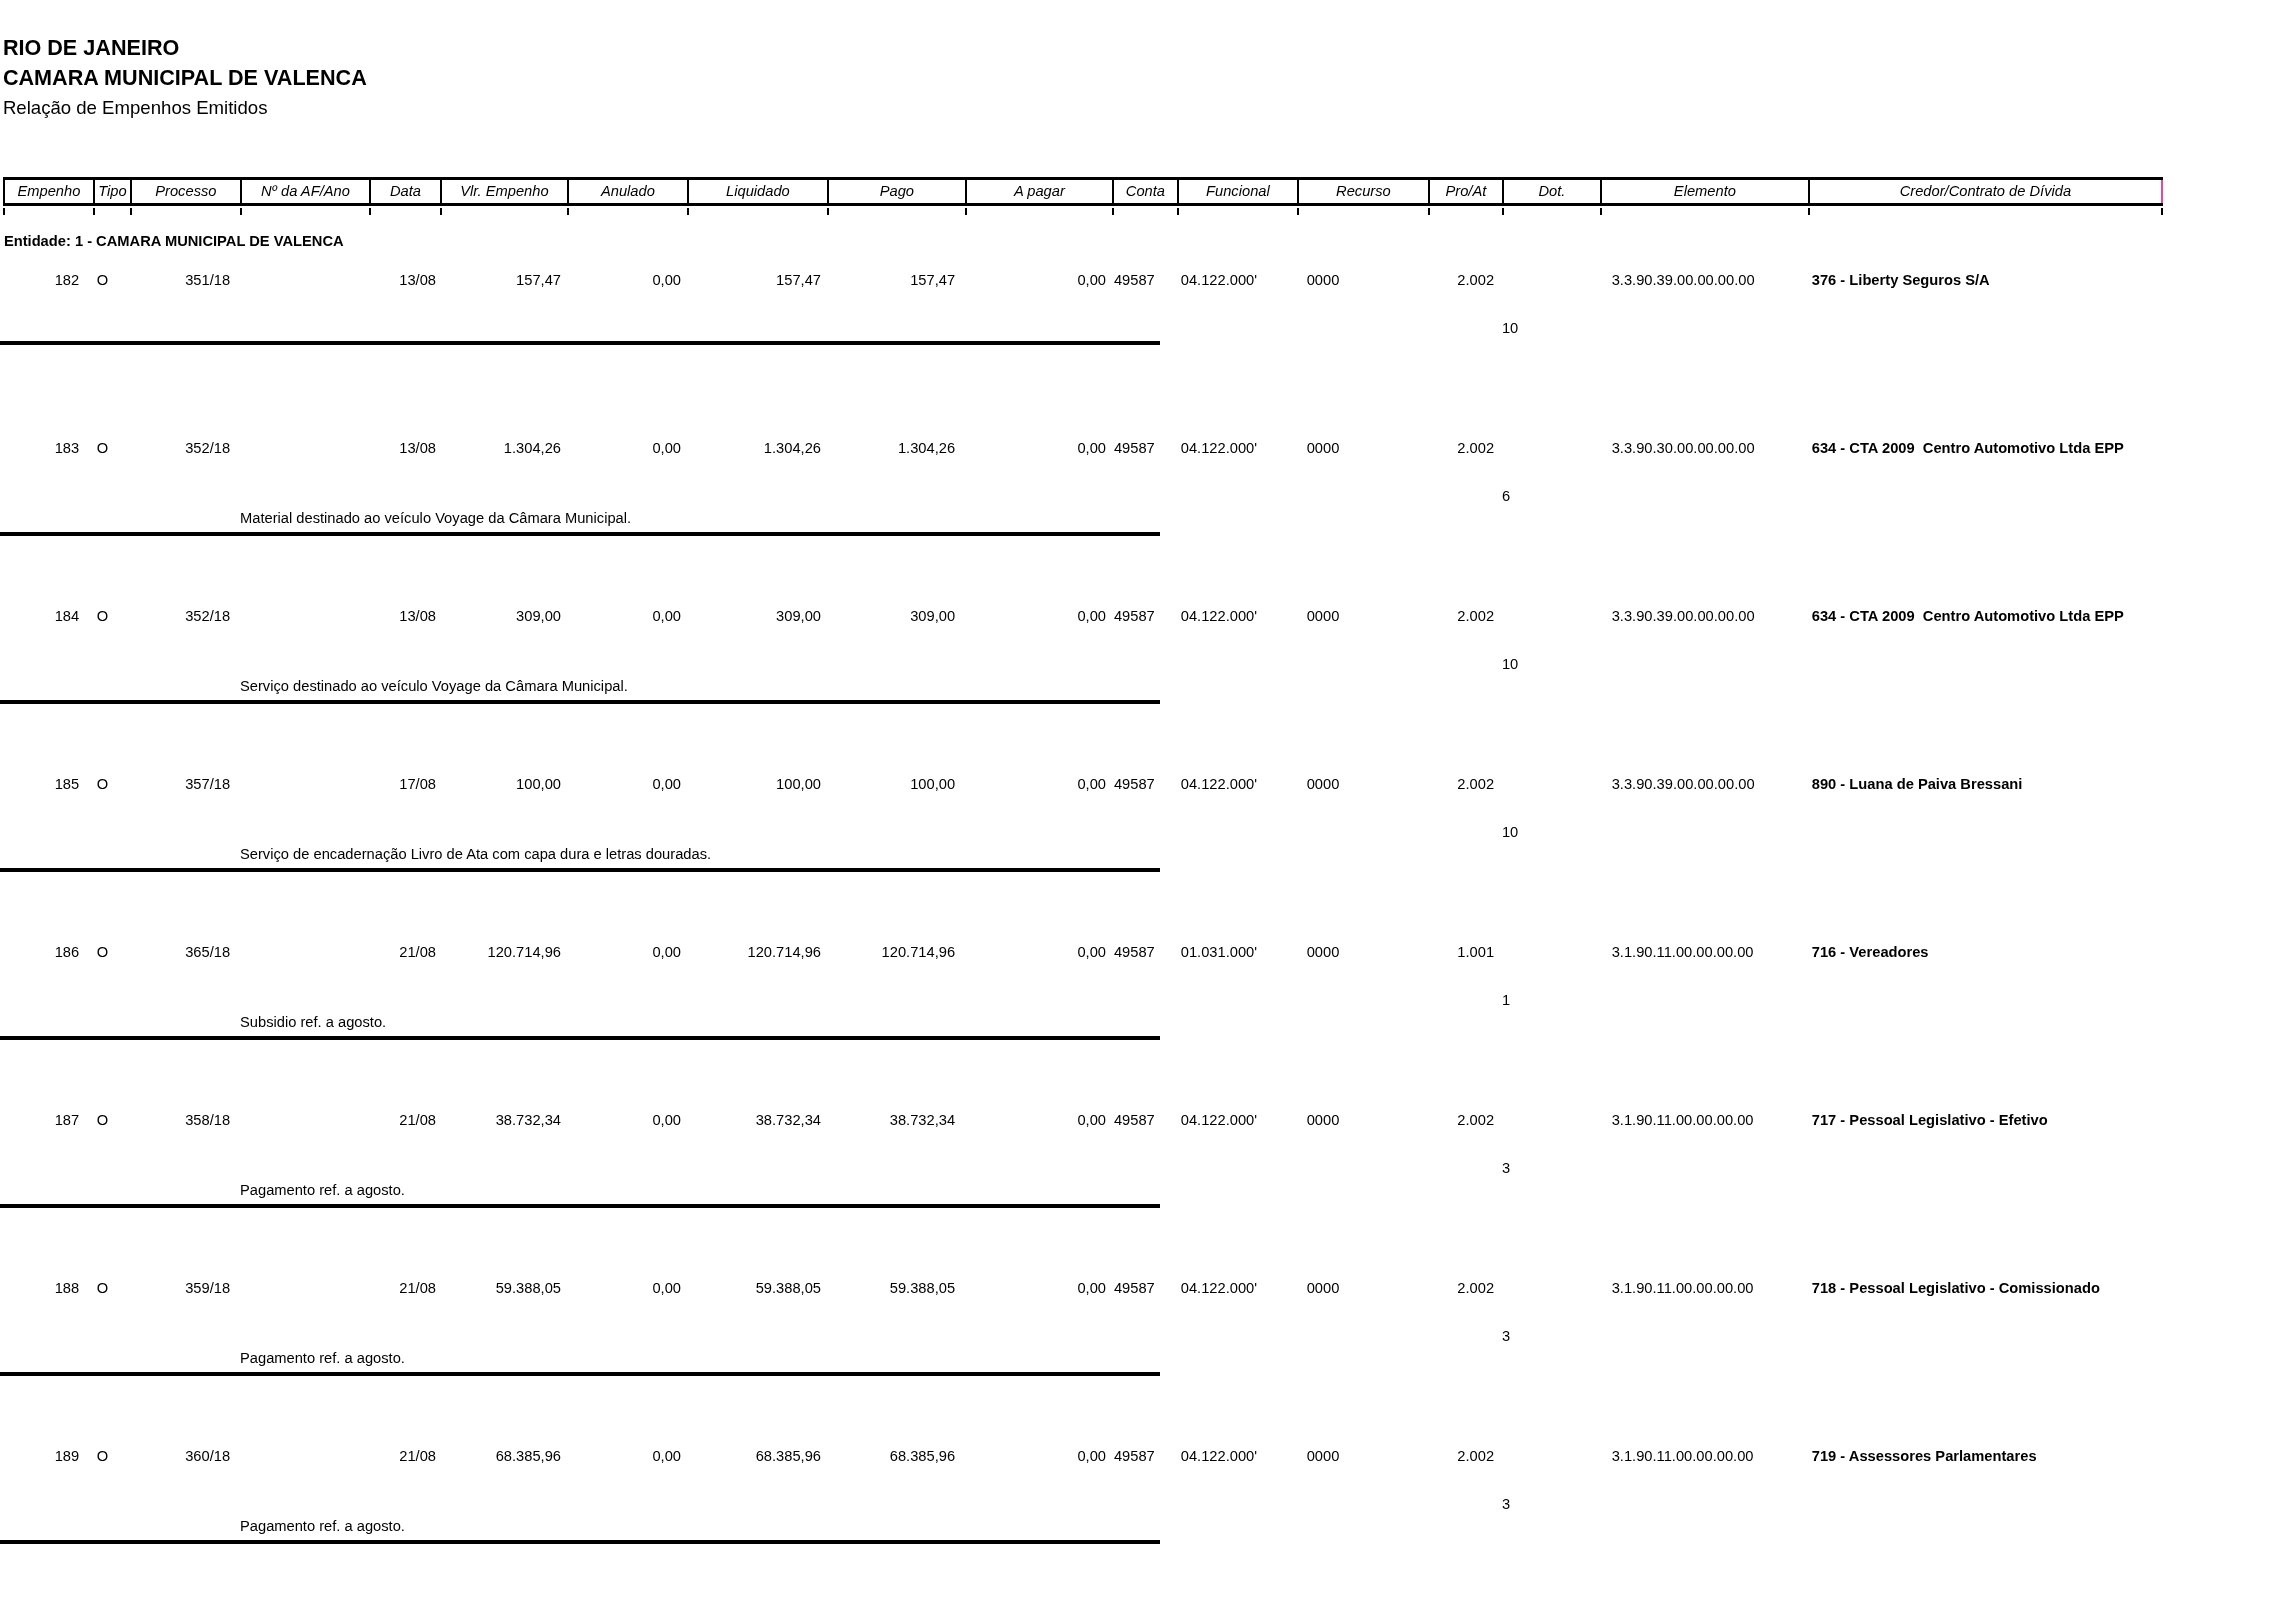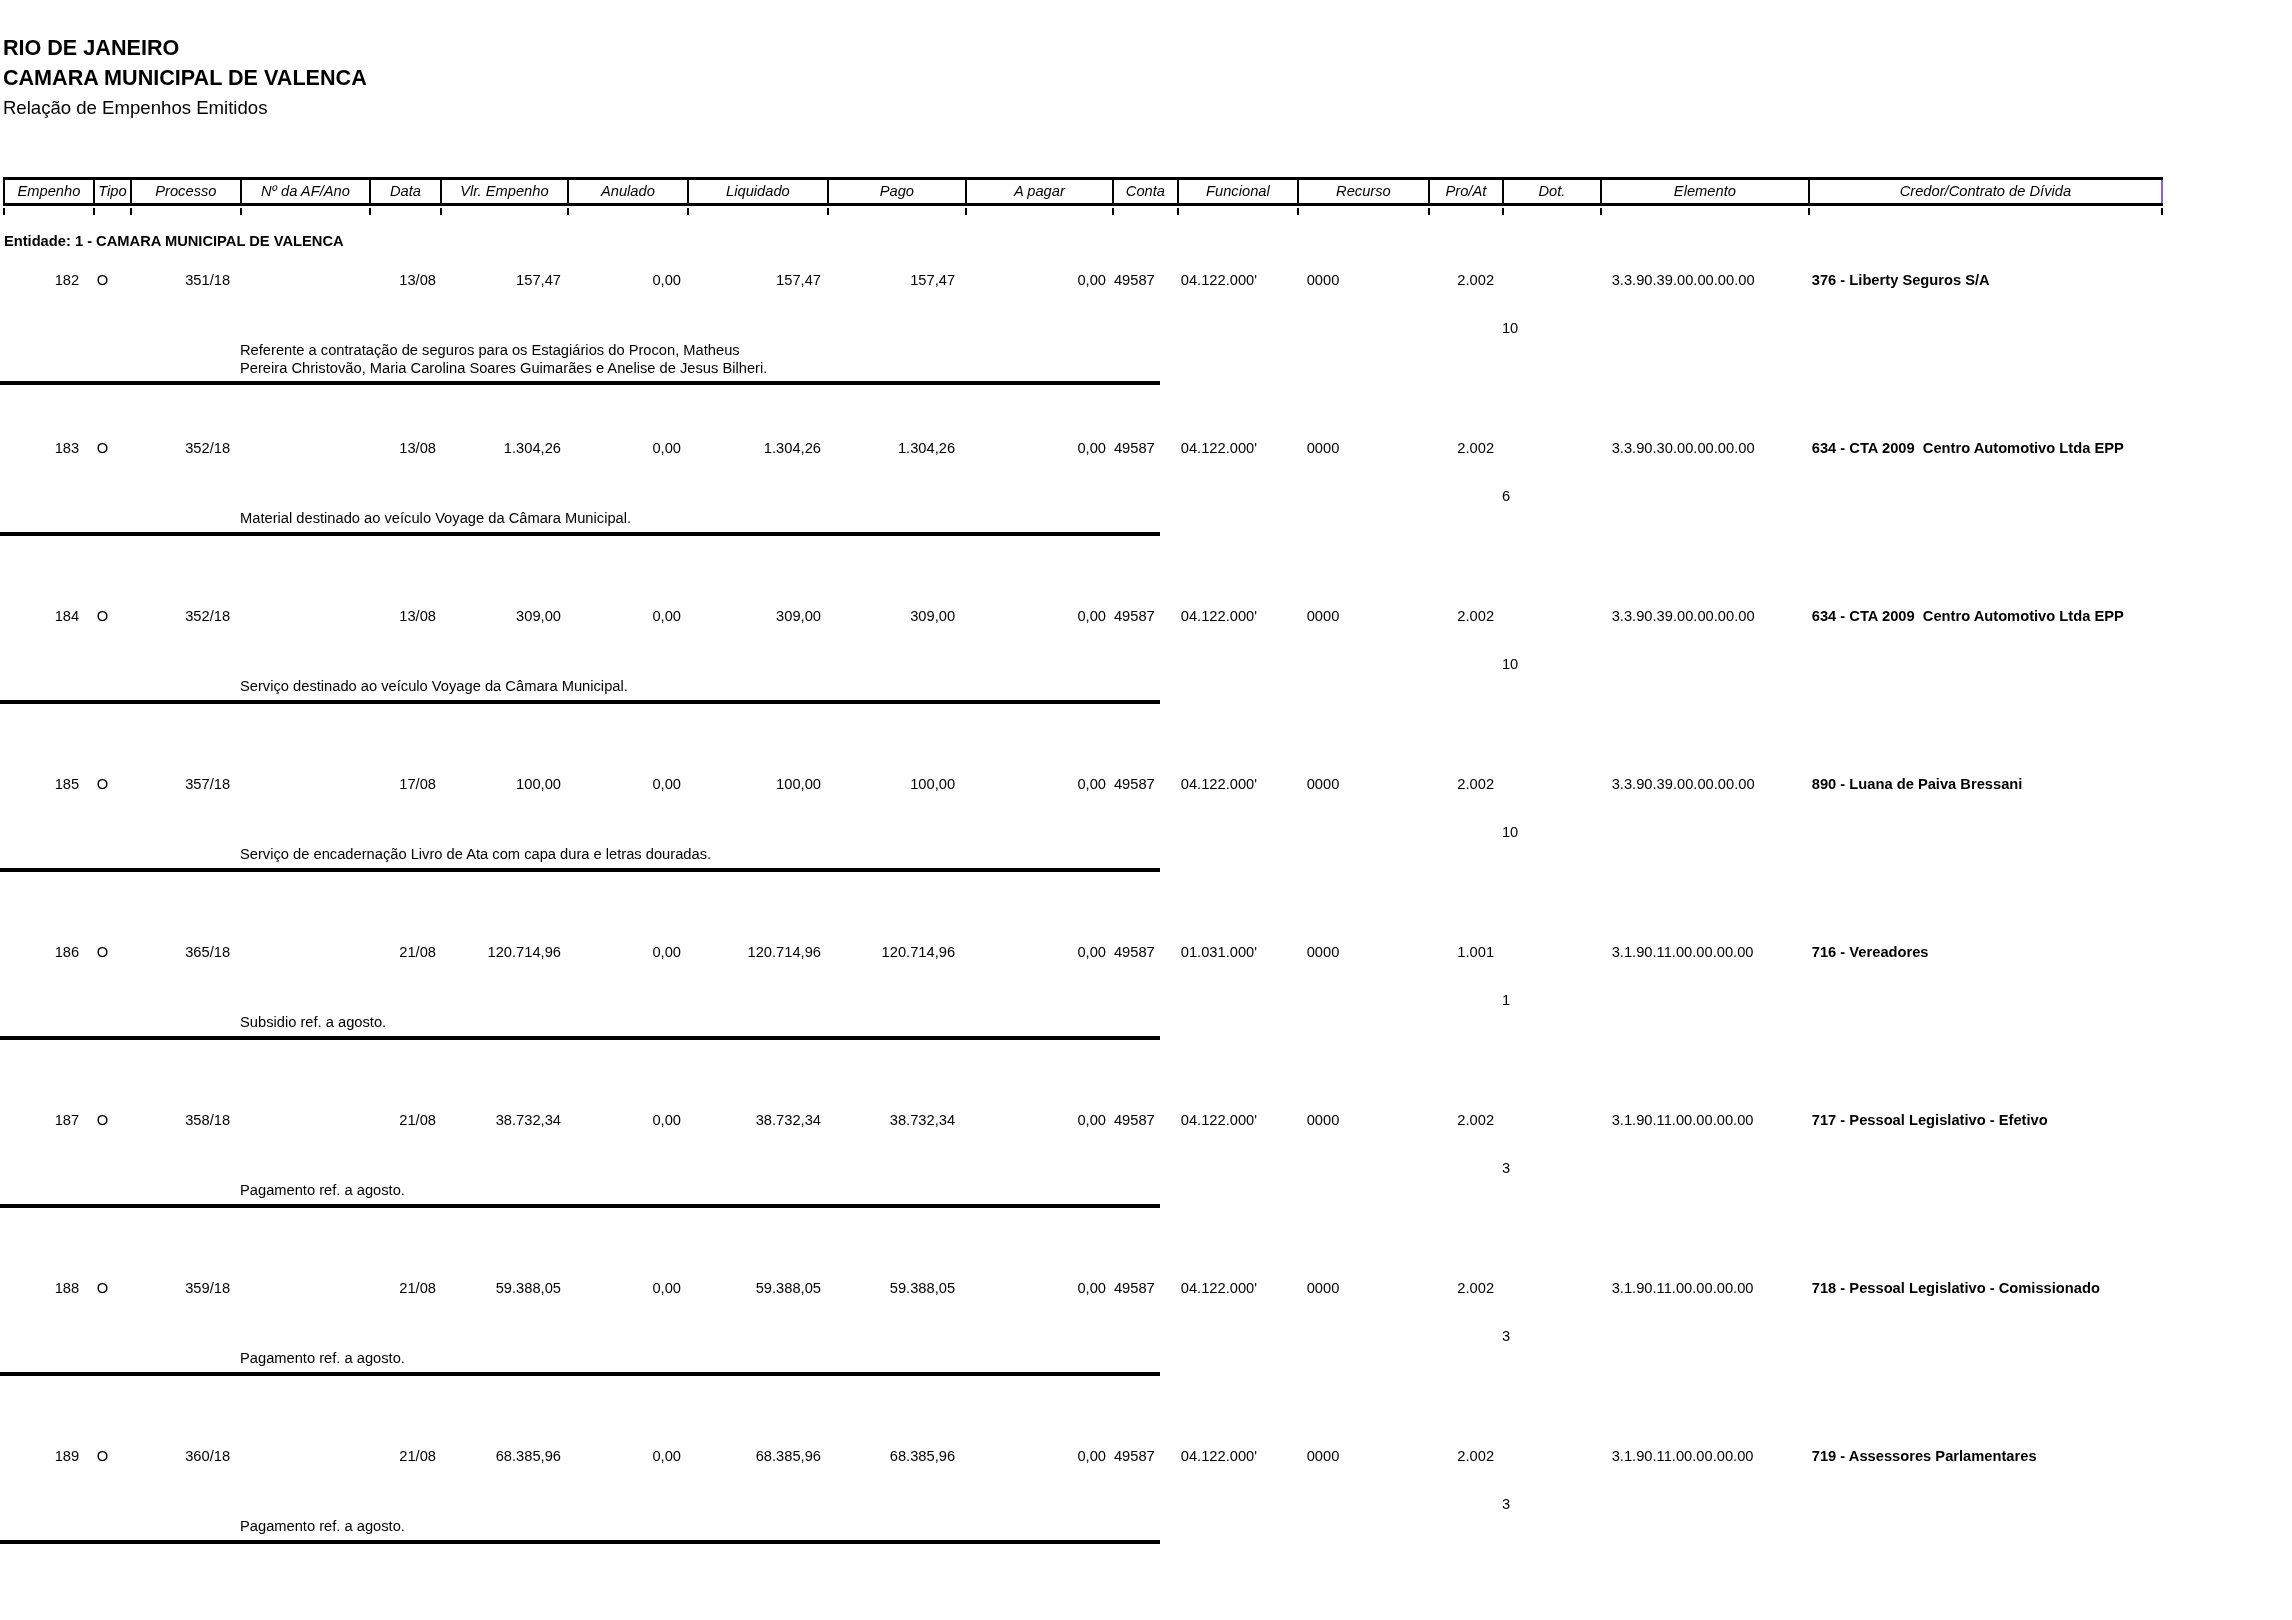--- a/index.html
+++ b/index.html
@@ -26,21 +26,21 @@
   }
   .thead{
     position:absolute;top:177px;left:2.9px;width:2160px;
     border-top:3.9px solid #000;border-bottom:3.9px solid #000;font-style:italic;
   }
   .thead .hc{
     box-sizing:border-box;border-left:2px solid #000;
     font-size:14.7px;text-align:center;line-height:22.5px;height:22.5px;
     white-space:nowrap;overflow:hidden;
   }
-  .thead .hc:last-child{border-right:2px solid #8b5cf6;}
+  .thead .hc:last-child{border-right:2px solid #ec4899;}
   .ticks{position:absolute;top:208px;left:2.9px;width:2160px;}
   .ticks .tk{box-sizing:border-box;border-left:2px solid #000;height:6.9px;}
   .ticks .tk:last-child{border-right:2px solid #000;}
 
   .entity-line{position:absolute;top:233px;left:3.9px;font-size:14.7px;font-weight:bold;white-space:nowrap;}
 
   
   #rows{position:absolute;top:263px;left:0;right:0;}
   .block{height:168px;overflow:hidden;}
   .block .grid{padding-top:8.8px;margin-left:2.9px;width:2160px;}
@@ -132,21 +132,20 @@
       <div class="c c9">157,47</div>
       <div class="c c10">0,00</div>
       <div class="c c11">49587</div>
       <div class="c c12">04.122.000'</div>
       <div class="c c13">0000</div>
       <div class="c c14">2.002</div>
       <div class="c c15">10</div>
       <div class="c c16">3.3.90.39.00.00.00.00</div>
       <div class="c c17">376 - Liberty Seguros S/A</div>
     </div>
-    <div class="desc">Referente a contratação de seguros para os Estagiários do Procon, Matheus Pereira Christovão, Maria Carolina Soares Guimarães e Anelise de Jesus Bilheri.</div>
     <div class="block-rule"></div>
   </div>
       <div class="block">
     <div class="grid">
       <div class="c c1">183</div>
       <div class="c c2">O</div>
       <div class="c c3">352/18</div>
       <div class="c c4"></div>
       <div class="c c5">13/08</div>
       <div class="c c6">1.304,26</div>

